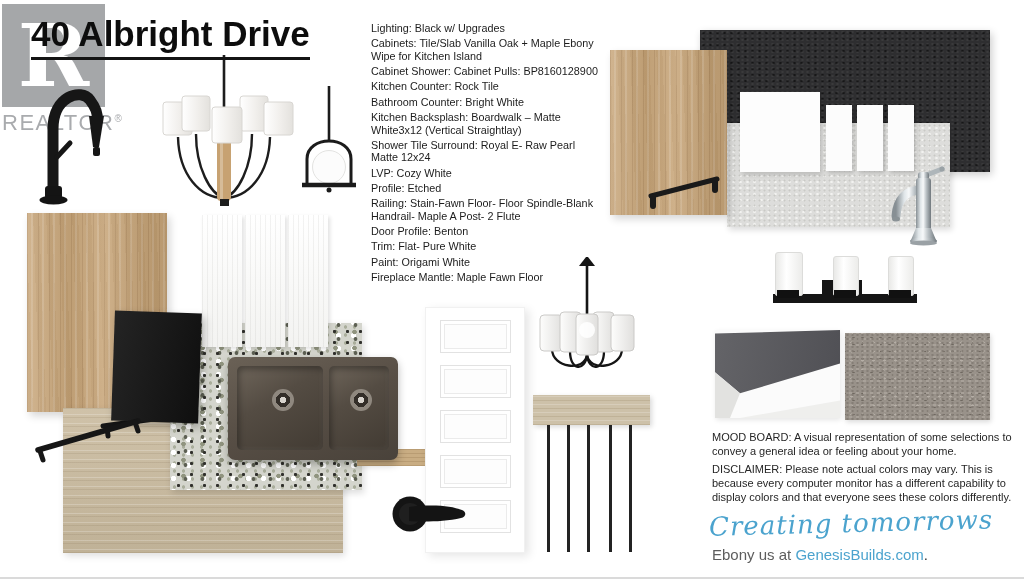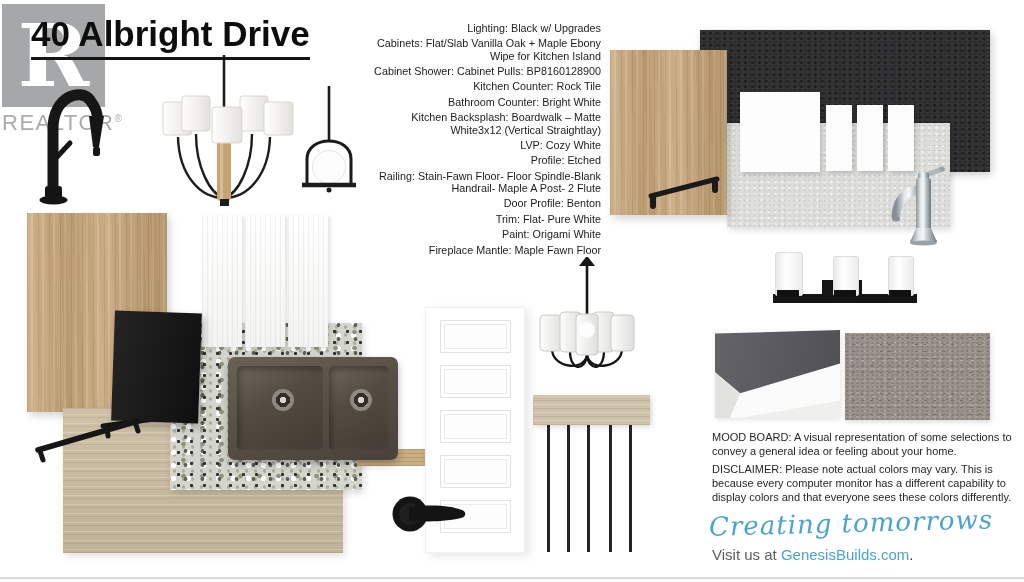--- a/index.html
+++ b/index.html
@@ -11,21 +11,21 @@
   .logo-wrap{left:2px;top:4px;width:112px;opacity:.85;}
   .logo-square{width:103px;height:103px;background:#96989b;display:flex;align-items:center;justify-content:center;}
   .logo-r{font-family:"DejaVu Serif",serif;font-weight:bold;font-size:86px;color:#ffffff;line-height:1;}
   .logo-text{margin-top:3px;font-size:22px;color:#9b9da0;letter-spacing:1.5px;white-space:nowrap;}
   .logo-text sup{font-size:10px;}
   .page-title{left:31px;top:14px;font-size:35px;font-weight:bold;color:#0d0d0d;
               border-bottom:3px solid #141414;padding-bottom:3px;white-space:nowrap;z-index:6;}
 
   
   .specs{left:371px;top:22px;width:230px;}
-  .spec{font-size:10.8px;line-height:1.12;color:#1c1c1c;margin-bottom:3.4px;text-align:right;}
+  .spec{font-size:10.8px;line-height:1.12;color:#1c1c1c;margin-bottom:3.4px;}
 
   
   .wood-v{background-color:#c8a67a;
     background-image:linear-gradient(90deg,rgba(255,255,255,.16),rgba(0,0,0,.05) 30%,rgba(255,255,255,.12) 55%,rgba(0,0,0,.07) 85%),
       repeating-linear-gradient(90deg,rgba(122,84,46,.18) 0 1px,transparent 1px 4px,rgba(255,255,255,.14) 4px 6px,transparent 6px 11px),
       repeating-linear-gradient(88deg,rgba(150,110,60,.12) 0 6px,transparent 6px 13px);
     box-shadow:3px 4px 8px rgba(0,0,0,.16);}
   .oak-panel{left:27px;top:213px;width:140px;height:199px;}
   .oak-door2{left:610px;top:50px;width:117px;height:165px;}
   .lvp{left:63px;top:408px;width:280px;height:145px;background-color:#cabb9f;
@@ -118,25 +118,26 @@
   <div class="abs logo-wrap">
     <div class="logo-square">
       <span class="logo-r">R</span>
     </div>
     <div class="logo-text"><span>REALTOR</span><sup>®</sup></div>
   </div>
   <div class="abs page-title">40 Albright Drive</div>
 
   <div class="abs specs">
     <div class="spec">Lighting:  Black w/ Upgrades</div>
-    <div class="spec">Cabinets: Flat/Slab Vanilla Oak + Maple Ebony Wipe for Kitchen Island</div>
+    <div class="spec">Cabinets: Tile/Slab Vanilla Oak + Maple Ebony Wipe for Kitchen Island</div>
     <div class="spec">Cabinet Shower: Cabinet Pulls: BP8160128900</div>
     <div class="spec">Kitchen Counter: Rock Tile</div>
     <div class="spec">Bathroom Counter: Bright White</div>
     <div class="spec">Kitchen Backsplash: Boardwalk – Matte White3x12 (Vertical Straightlay)</div>
+    <div class="spec">Shower Tile Surround: Royal E- Raw Pearl Matte 12x24</div>
     <div class="spec">LVP: Cozy White</div>
     <div class="spec">Profile: Etched</div>
     <div class="spec">Railing: Stain-Fawn Floor- Floor Spindle-Blank Handrail- Maple A Post- 2 Flute</div>
     <div class="spec">Door Profile: Benton</div>
     <div class="spec">Trim: Flat- Pure White</div>
     <div class="spec">Paint: Origami White</div>
     <div class="spec">Fireplace Mantle: Maple Fawn Floor</div>
   </div>
 
   <div class="abs wood-v oak-panel"></div>
@@ -295,16 +296,16 @@
     <div class="bb-floor"></div>
     <div class="bb-shadow"></div>
   </div>
   <div class="abs carpet"></div>
 
   <div class="abs notes">
     <p class="note">MOOD BOARD:  A visual representation of some selections to convey a general idea or feeling about your home.</p>
     <p class="note">DISCLAIMER:  Please note actual colors may vary. This is because every computer monitor has a different capability to display colors and that everyone sees these colors differently.</p>
   </div>
   <div class="abs tagline">Creating tomorrows</div>
-  <div class="abs visit"><span>Visit us at </span><span class="site">GenesisBuilds.com</span><span class="dot">.</span></div>
+  <div class="abs visit"><span>Ebony us at </span><span class="site">GenesisBuilds.com</span><span class="dot">.</span></div>
 
   <div class="abs bottom-rule"></div>
 </div>
 
 </body></html>

